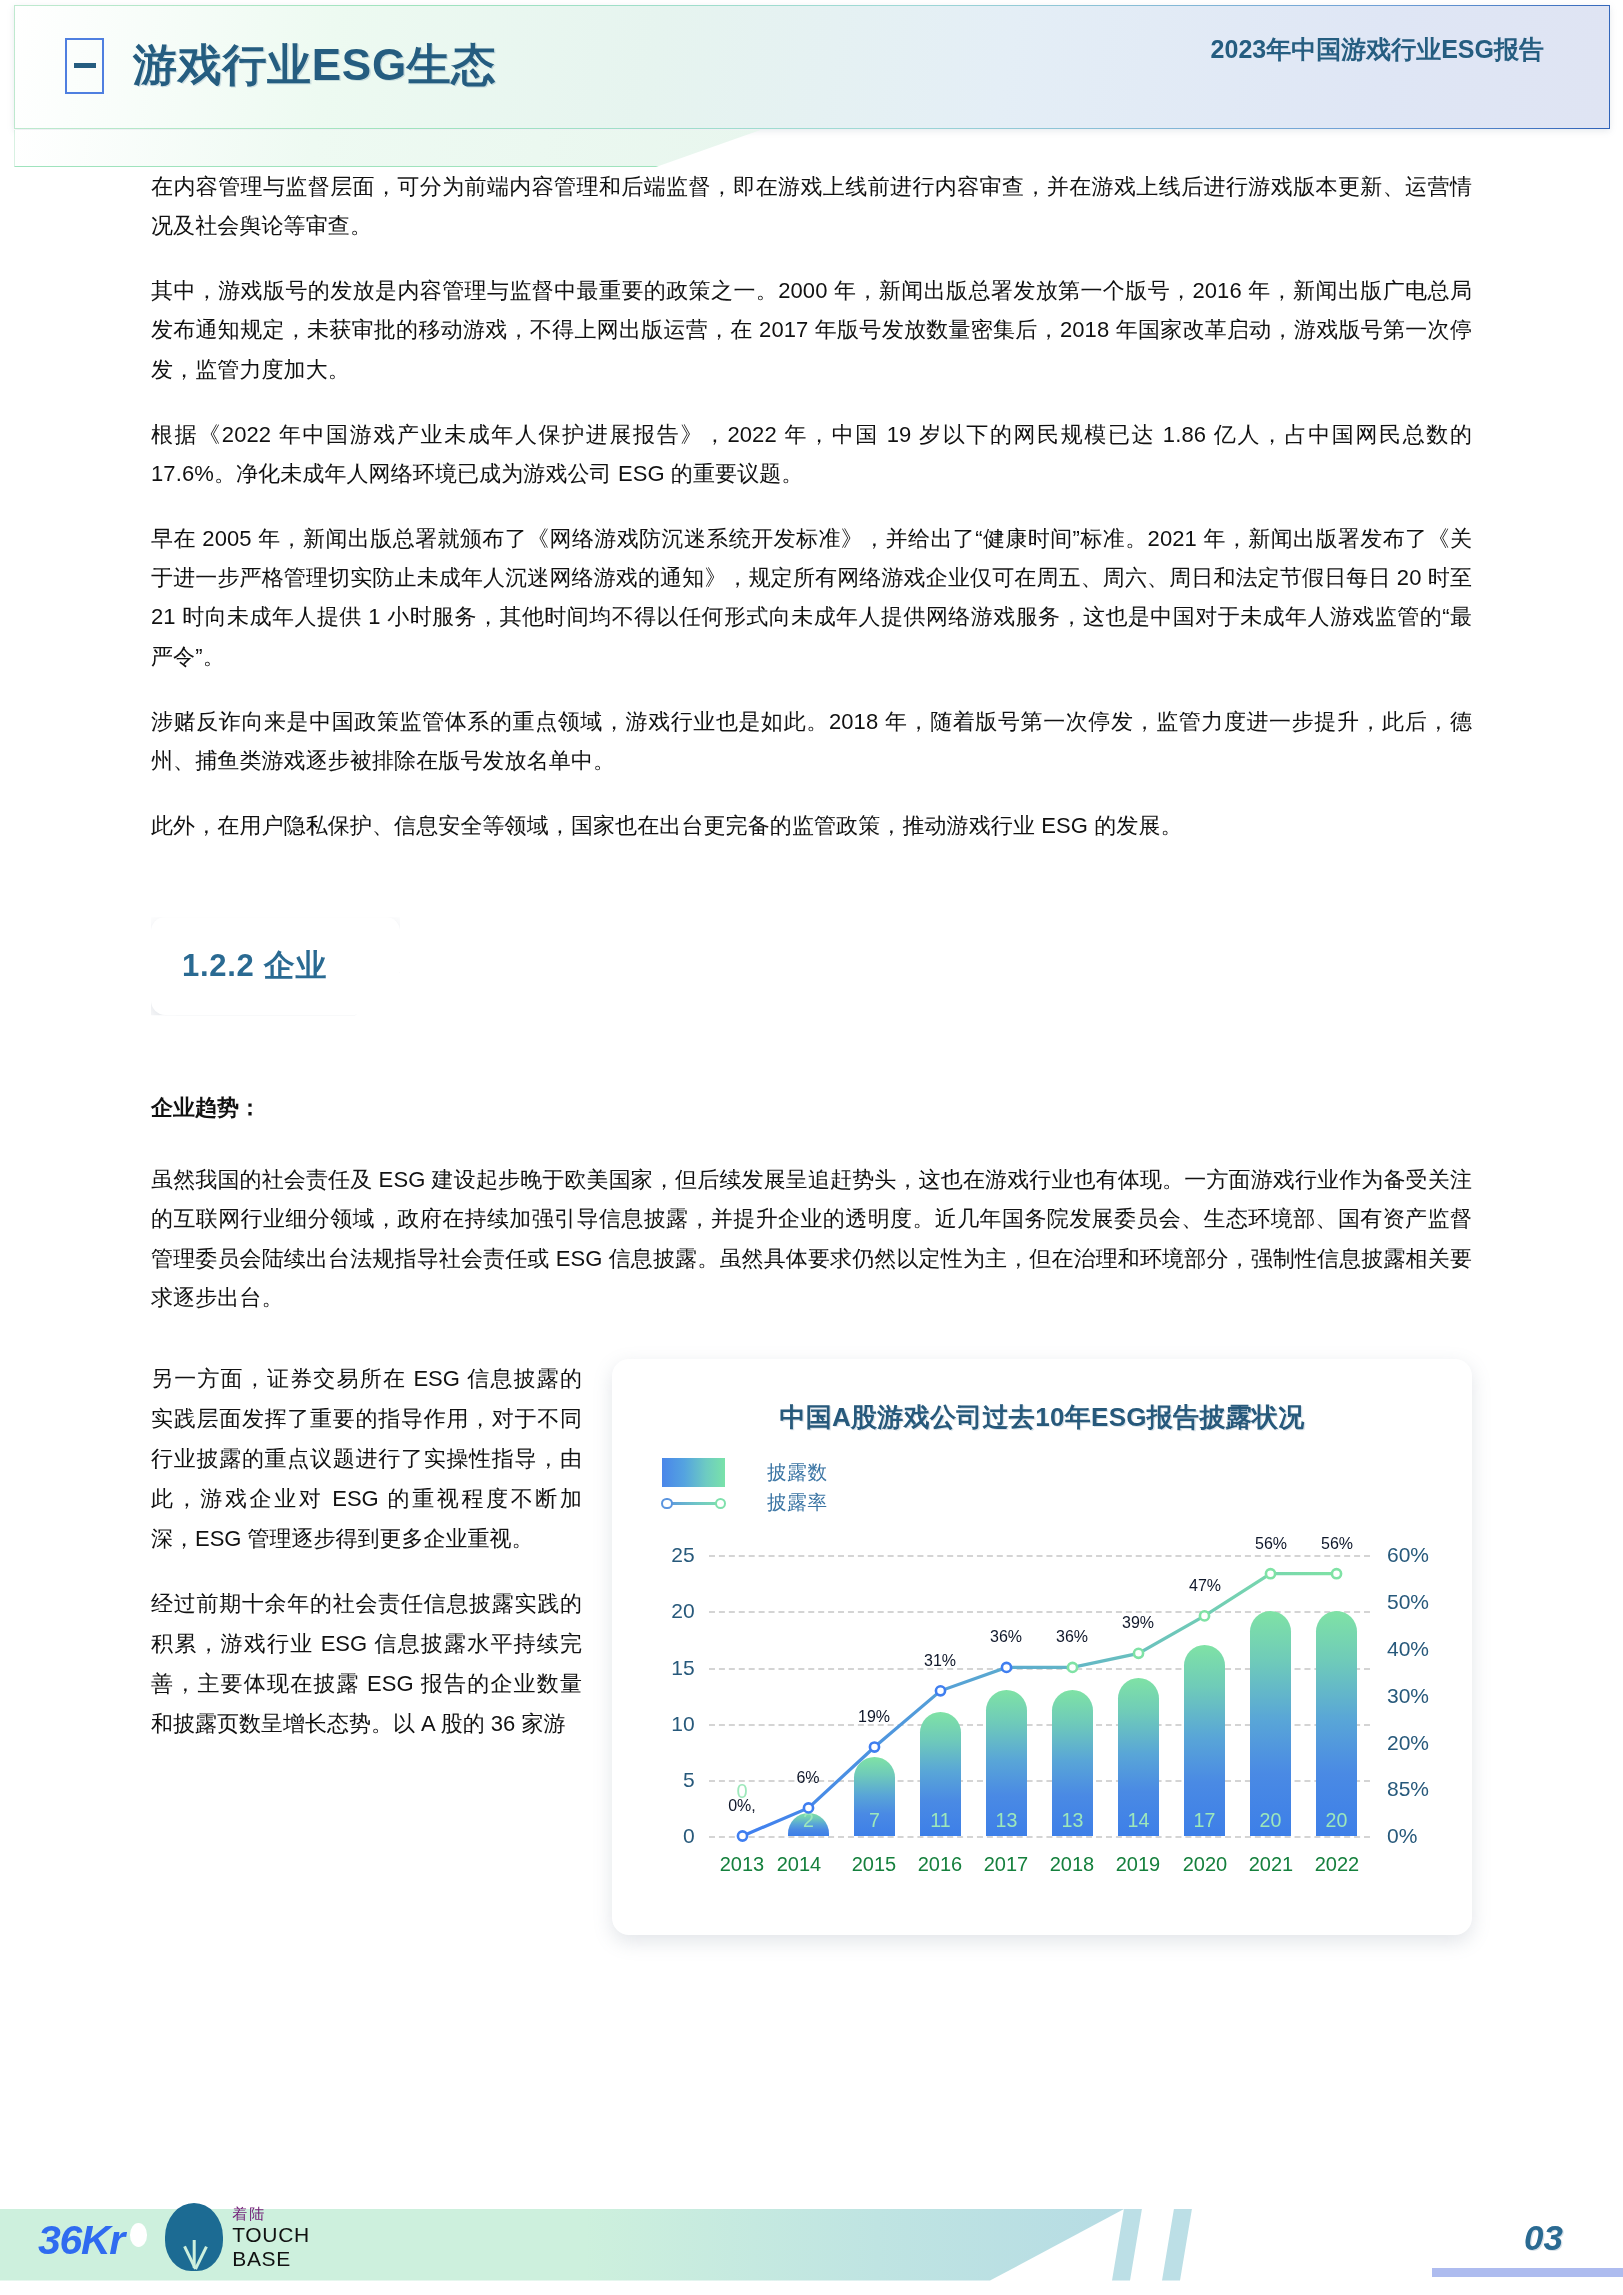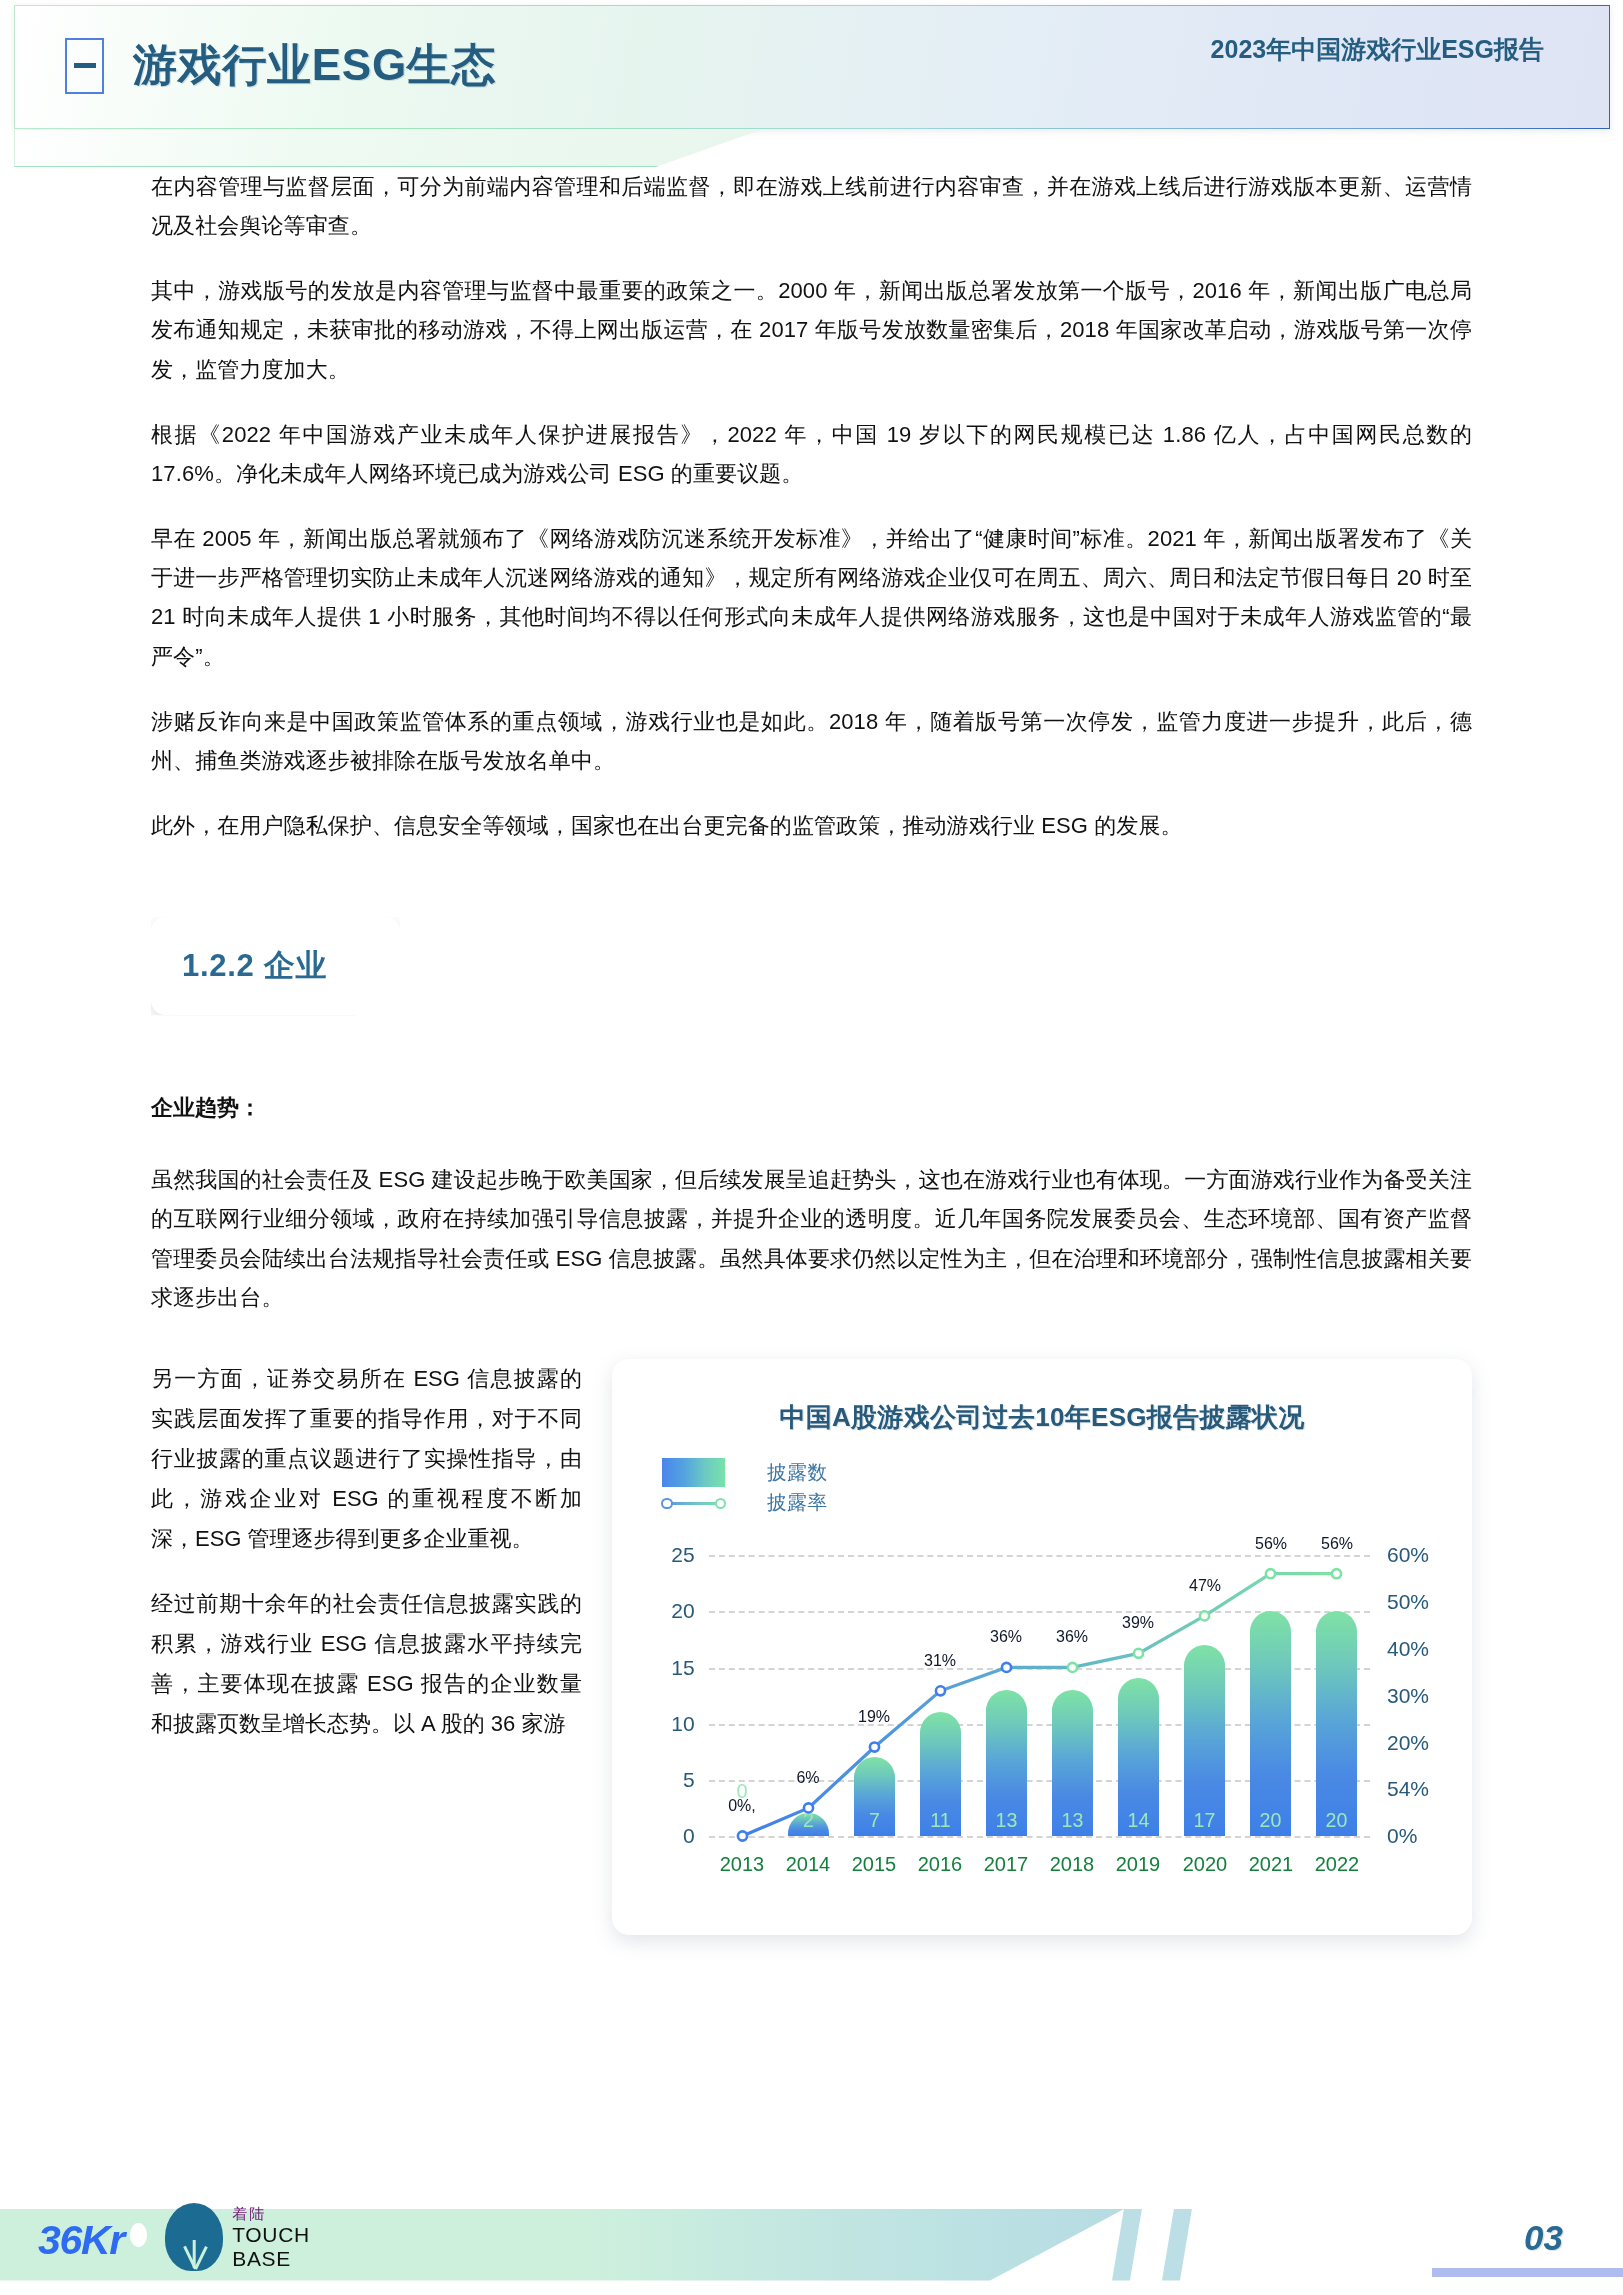--- a/index.html
+++ b/index.html
@@ -304,21 +304,21 @@
         <div id="yleft">
             <div class="ytick-l" style="top: 281px;">0</div>
             <div class="ytick-l" style="top: 225px;">5</div>
             <div class="ytick-l" style="top: 169px;">10</div>
             <div class="ytick-l" style="top: 113px;">15</div>
             <div class="ytick-l" style="top: 56px;">20</div>
             <div class="ytick-l" style="top: 0px;">25</div>
           </div>
         <div id="yright">
             <div class="ytick-r" style="top: 281px;">0%</div>
-            <div class="ytick-r" style="top: 234px;">54%</div>
+            <div class="ytick-r" style="top: 234px;">85%</div>
             <div class="ytick-r" style="top: 188px;">20%</div>
             <div class="ytick-r" style="top: 141px;">30%</div>
             <div class="ytick-r" style="top: 94px;">40%</div>
             <div class="ytick-r" style="top: 47px;">50%</div>
             <div class="ytick-r" style="top: 0px;">60%</div>
           </div>
         <div class="bars" id="bars">
             <div class="zerobarlabel" style="left: 33px; top: 236px;">0</div>
             <div class="bar" style="left: 79px; width: 41px; height: 22.5px;">
               <div class="bar-val">2</div>
@@ -374,21 +374,21 @@
             <div class="pctlabel" style="left: 231px; top: 106px;">31%</div>
             <div class="pctlabel" style="left: 297px; top: 82px;">36%</div>
             <div class="pctlabel" style="left: 363px; top: 82px;">36%</div>
             <div class="pctlabel" style="left: 429px; top: 68px;">39%</div>
             <div class="pctlabel" style="left: 496px; top: 31px;">47%</div>
             <div class="pctlabel" style="left: 562px; top: -11.3px;">56%</div>
             <div class="pctlabel" style="left: 628px; top: -11.3px;">56%</div>
           </div>
         <div class="xlabels" id="xlabels">
             <div class="xlabel" style="left: 33px;">2013</div>
-            <div class="xlabel" style="left: 99px;">2014</div>
+            <div class="xlabel" style="left: 90px;">2014</div>
             <div class="xlabel" style="left: 165px;">2015</div>
             <div class="xlabel" style="left: 231px;">2016</div>
             <div class="xlabel" style="left: 297px;">2017</div>
             <div class="xlabel" style="left: 363px;">2018</div>
             <div class="xlabel" style="left: 429px;">2019</div>
             <div class="xlabel" style="left: 496px;">2020</div>
             <div class="xlabel" style="left: 562px;">2021</div>
             <div class="xlabel" style="left: 628px;">2022</div>
           </div>
       </div>

